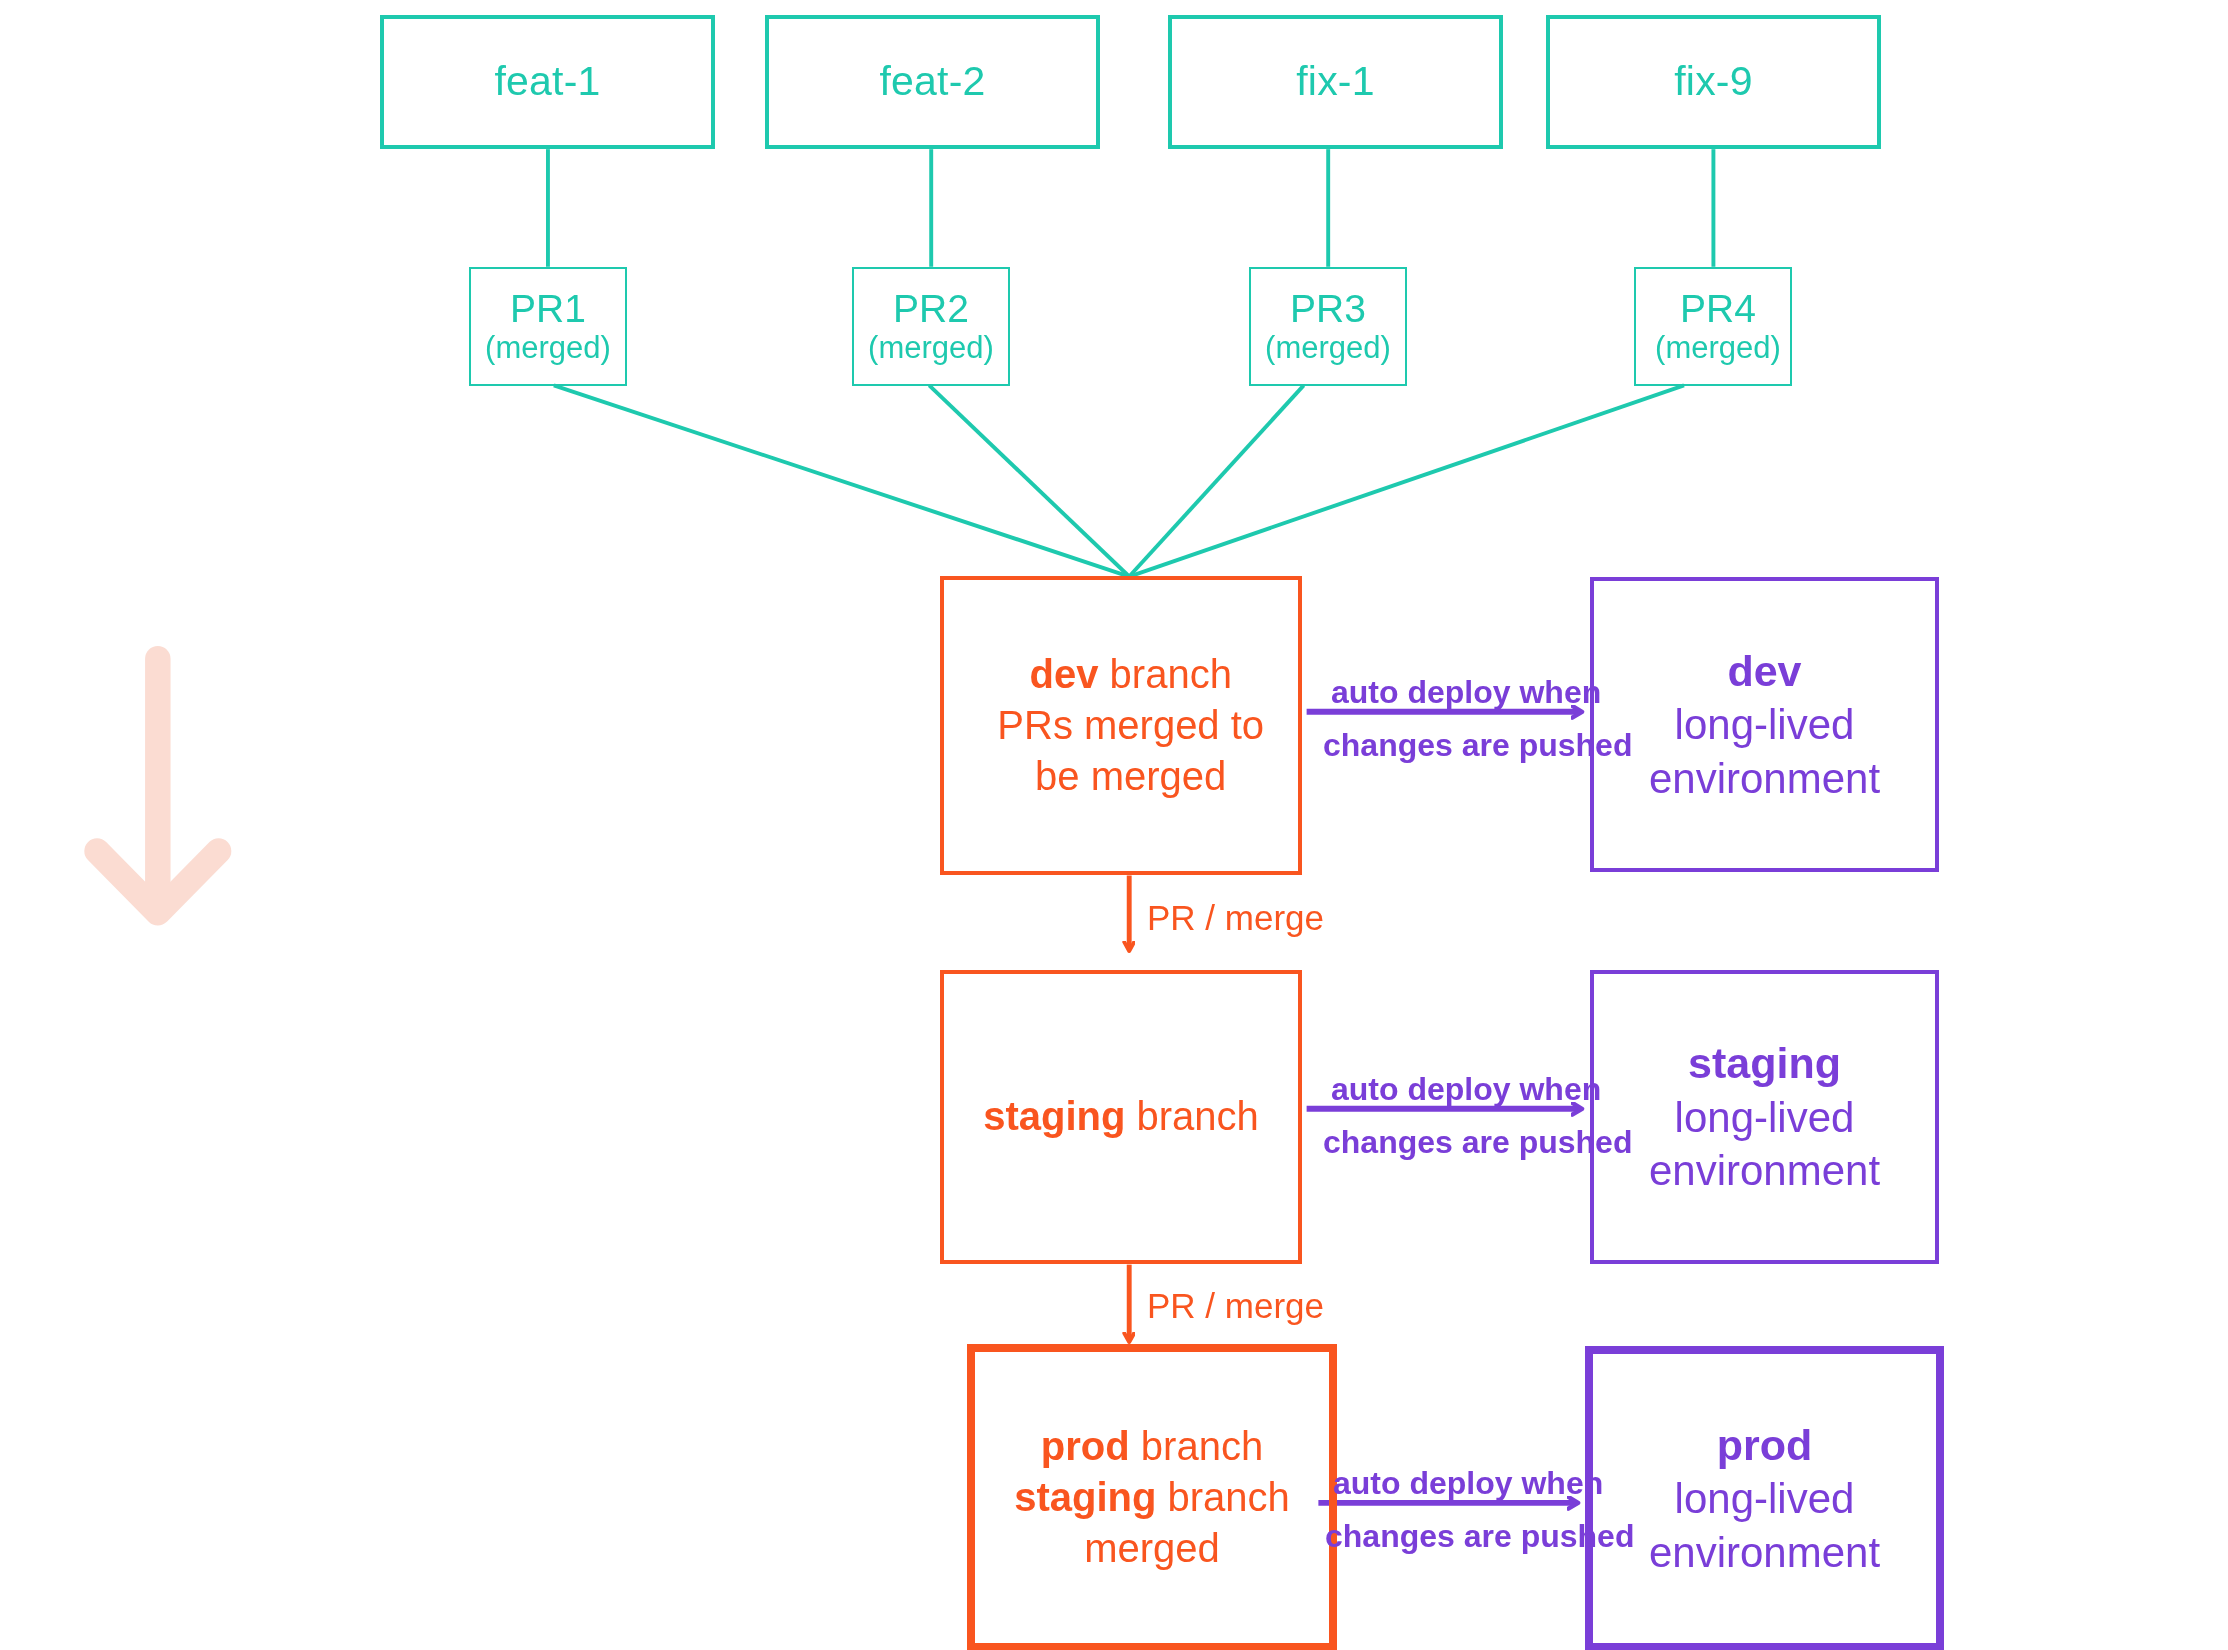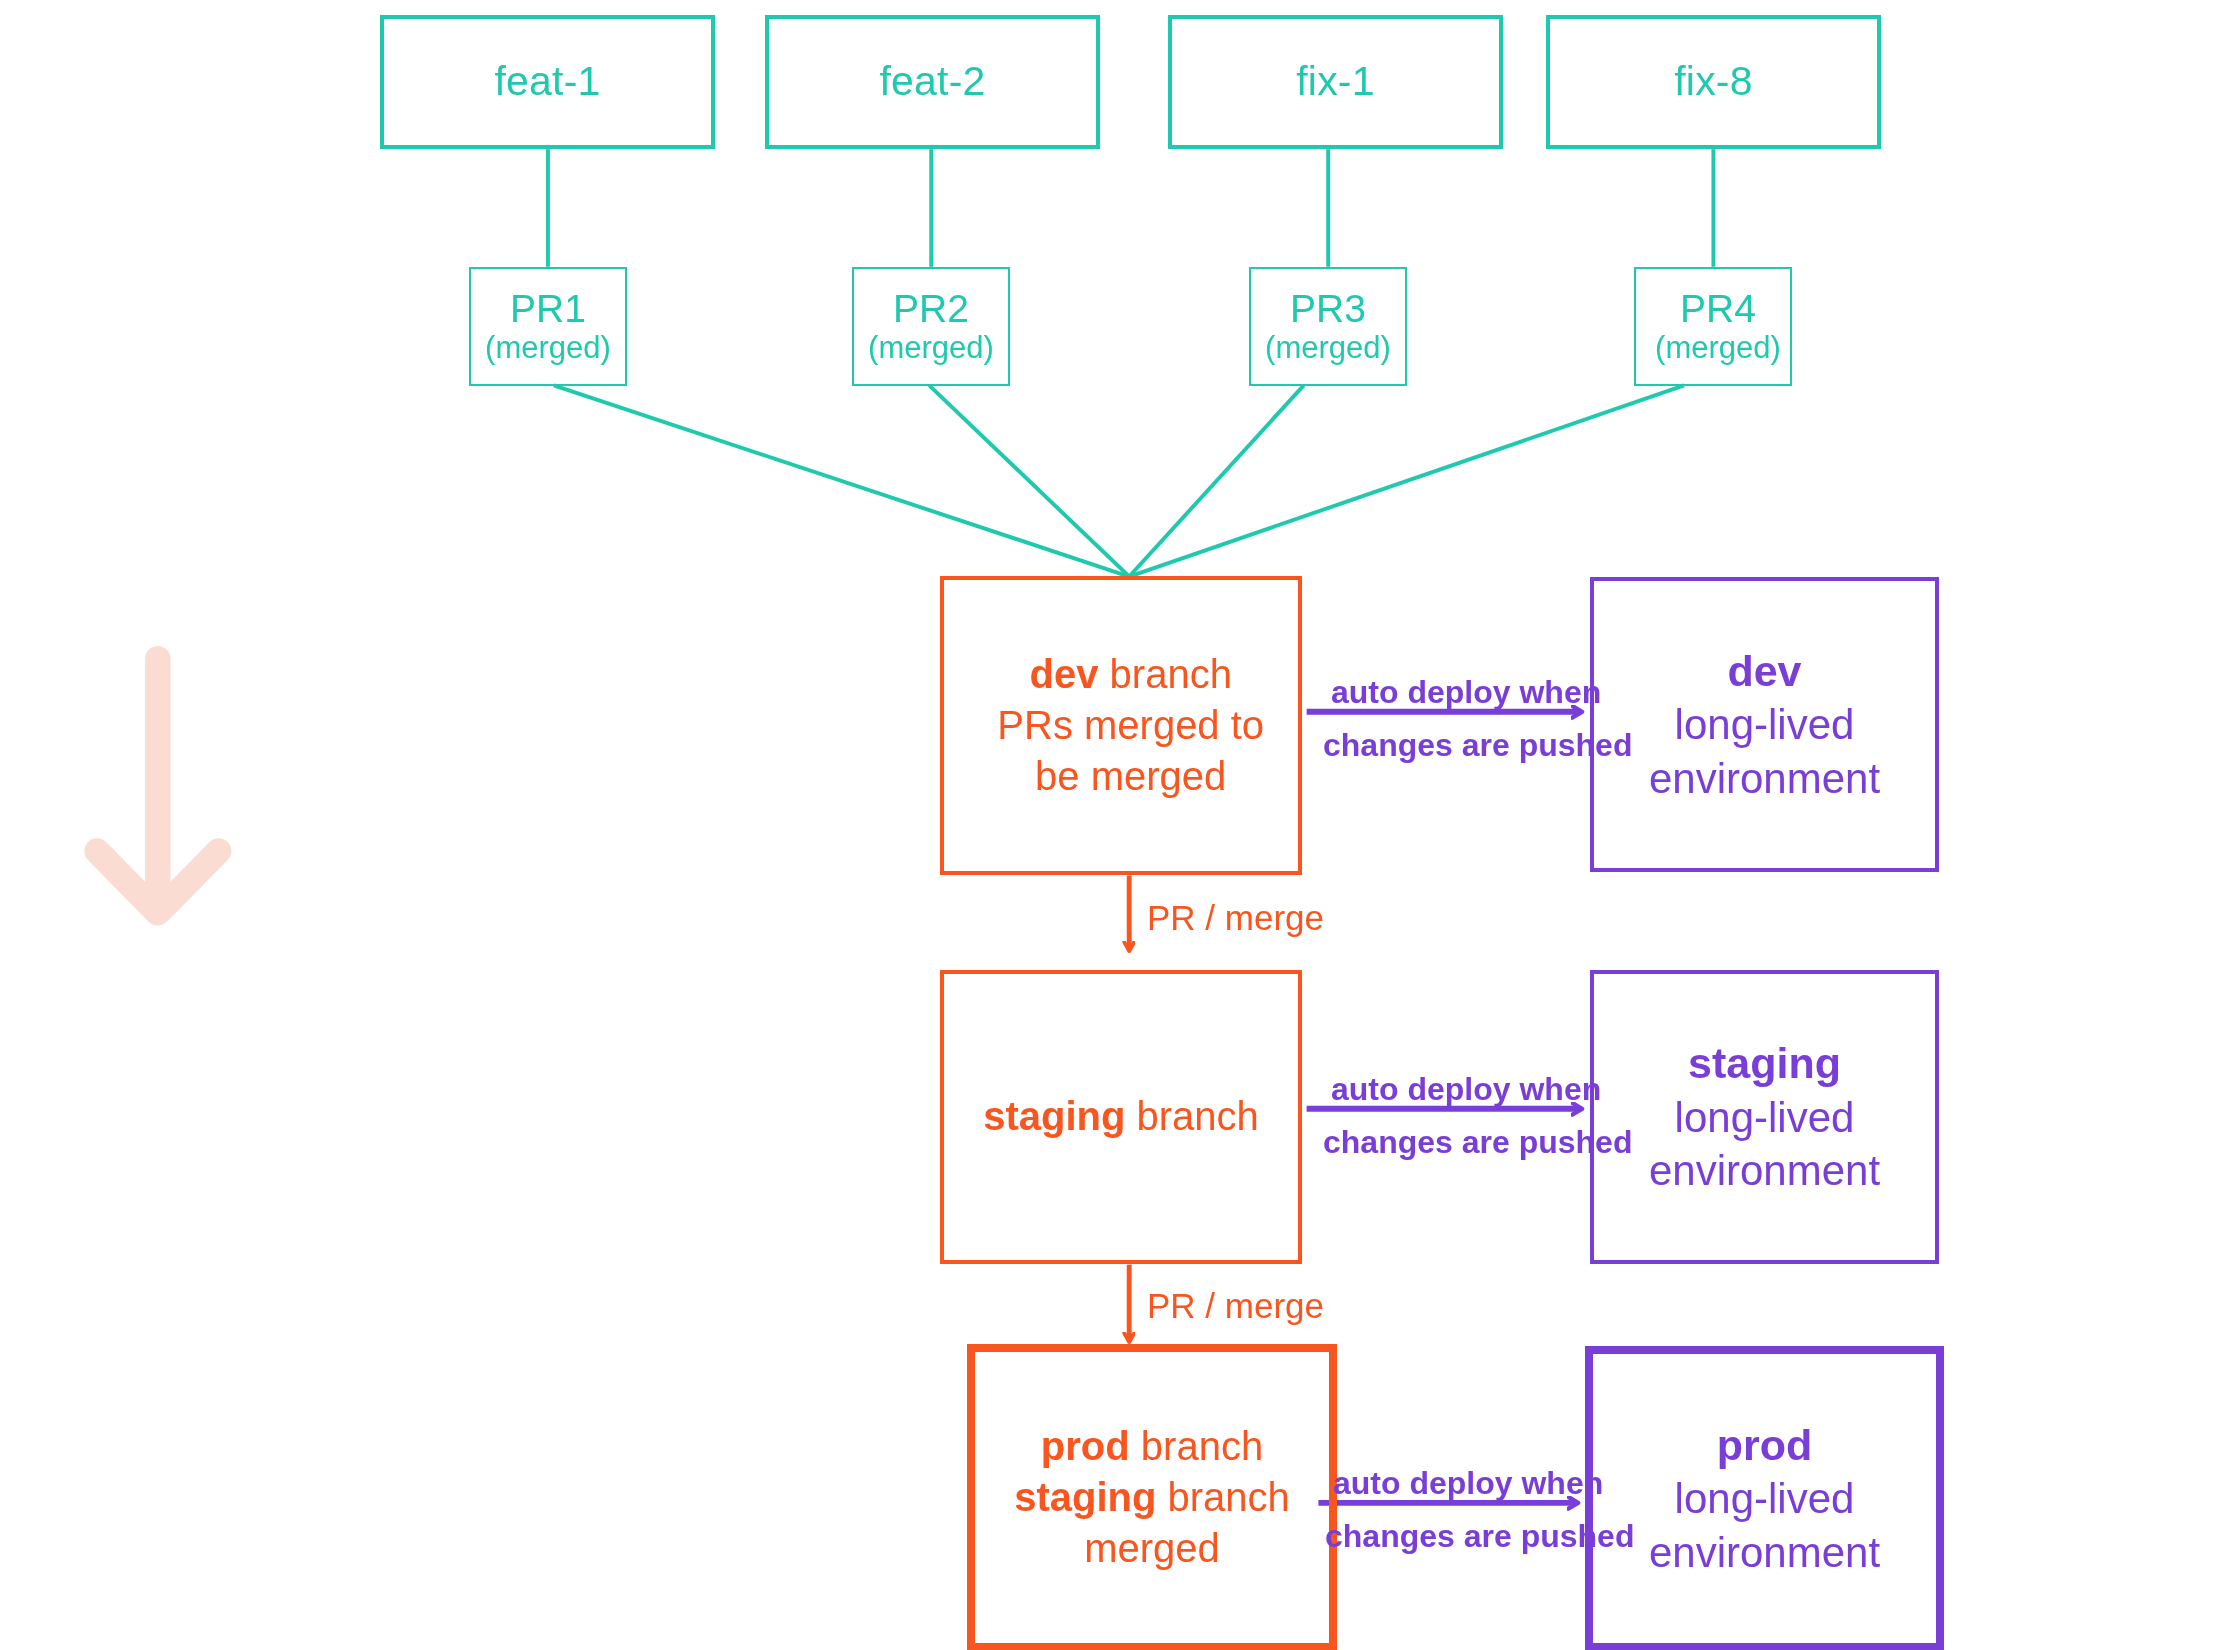--- a/index.html
+++ b/index.html
@@ -165,21 +165,21 @@
   <div class="node branch-box" style="left:380px; top:14.7px; width:335px; height:134px;">
     <span>feat-1</span>
   </div>
   <div class="node branch-box" style="left:765px; top:14.7px; width:335px; height:134px;">
     <span>feat-2</span>
   </div>
   <div class="node branch-box" style="left:1160px; top:14.7px; width:335px; height:134px;margin-left:8px;">
     <span>fix-1</span>
   </div>
   <div class="node branch-box" style="left:1546px; top:14.7px; width:335px; height:134px;">
-    <span>fix-8</span>
+    <span>fix-9</span>
   </div>
 
   <div class="node pr-box" style="left:469px; top:267px; width:158px; height:119px;">
     <span class="pr-title">PR1</span>
     <span class="pr-sub">(merged)</span>
   </div>
   <div class="node pr-box" style="left:852px; top:267px; width:158px; height:119px;">
     <span class="pr-title">PR2</span>
     <span class="pr-sub">(merged)</span>
   </div>

